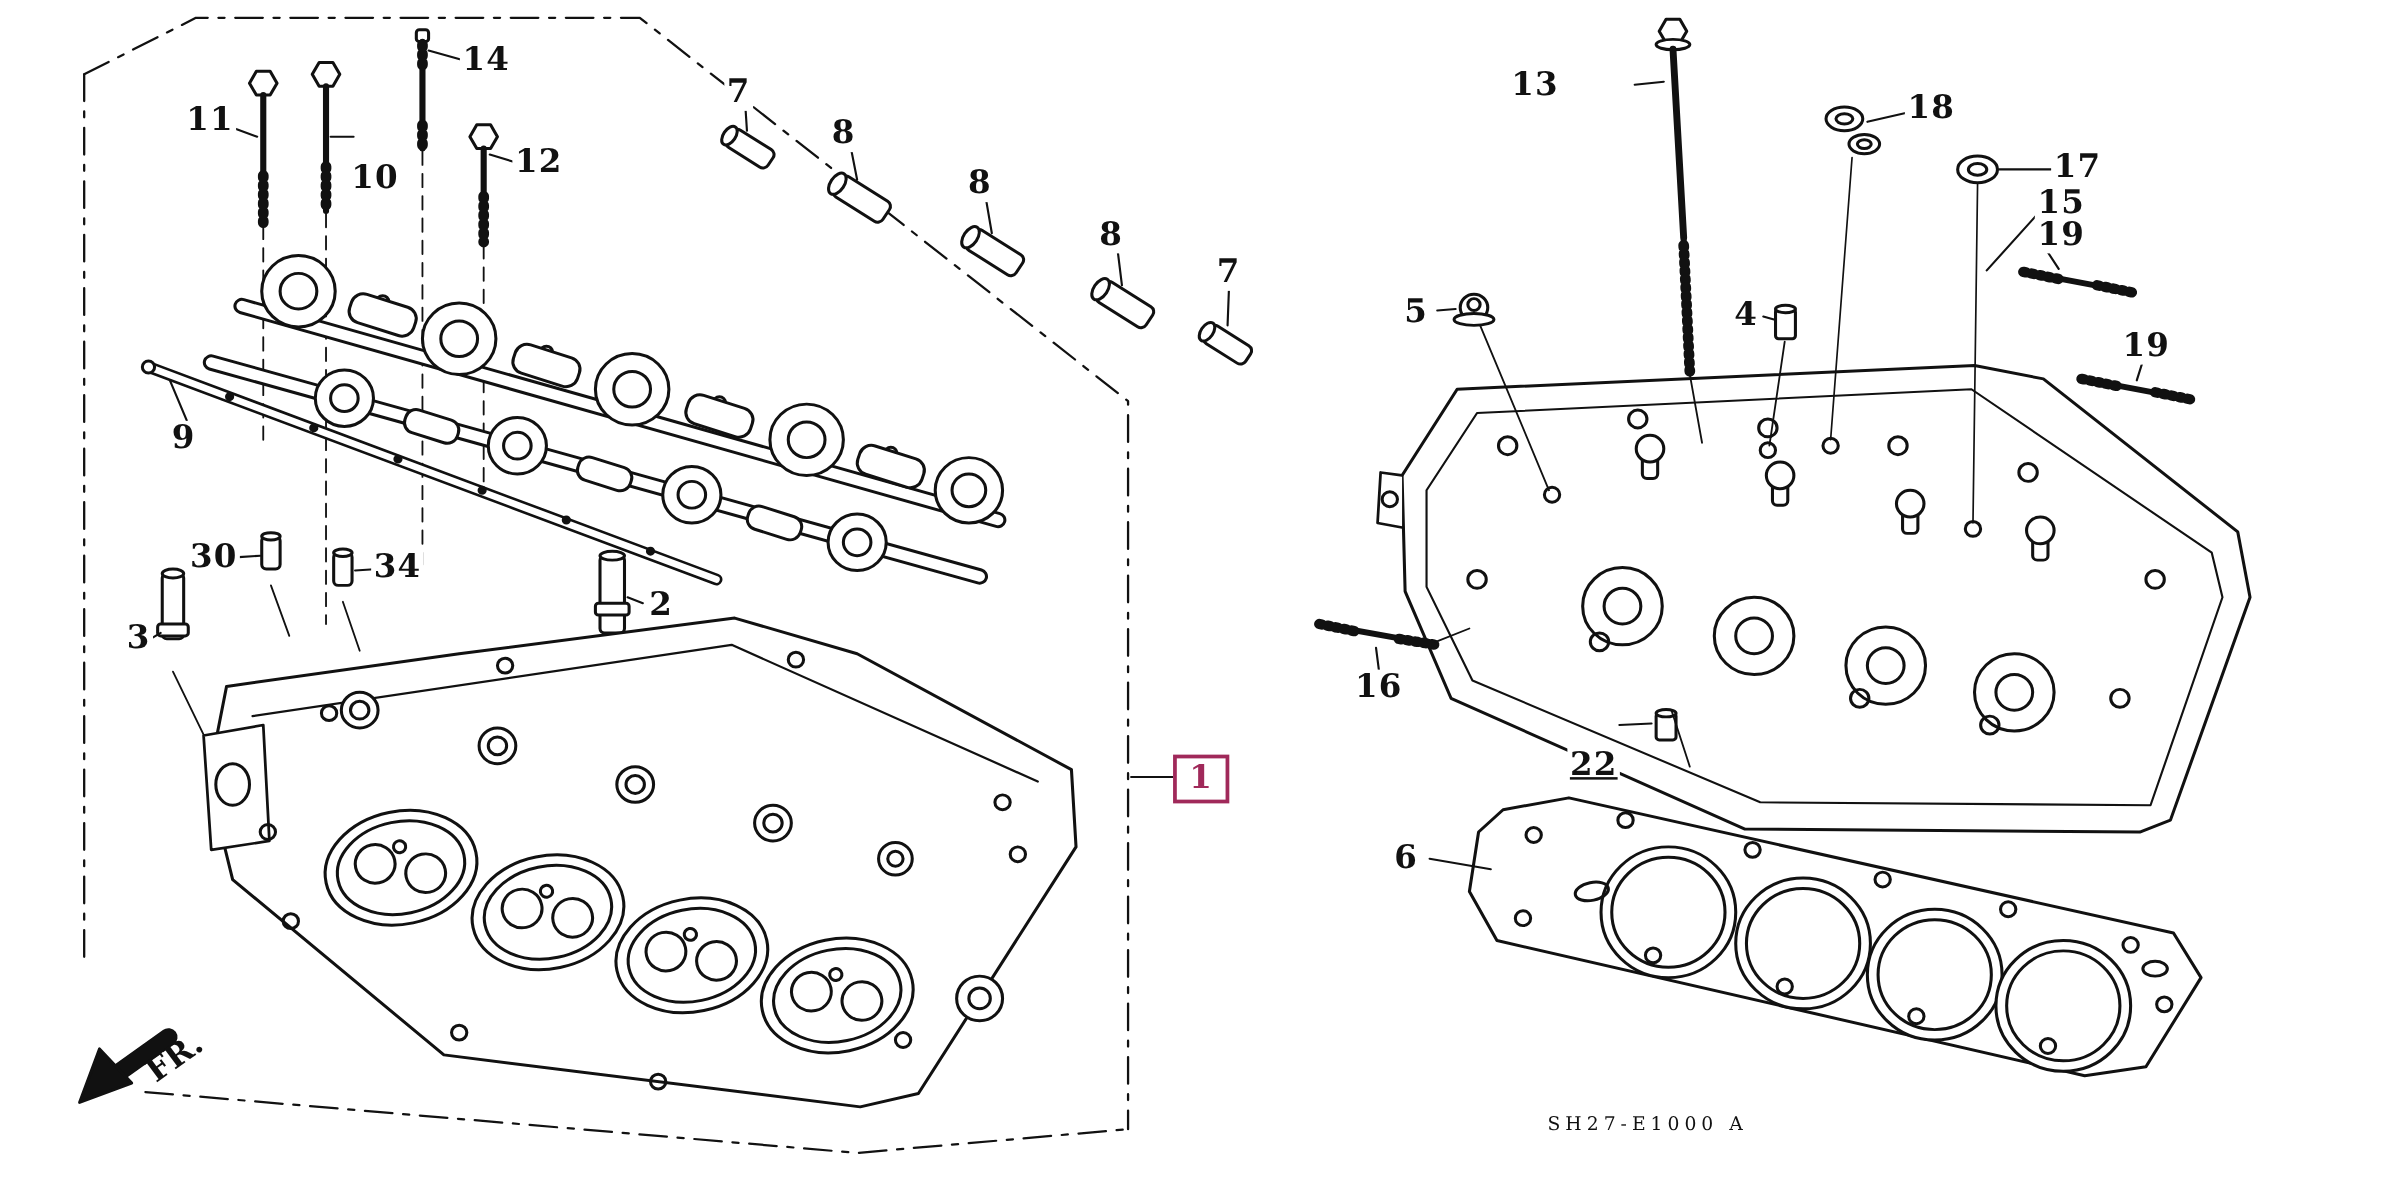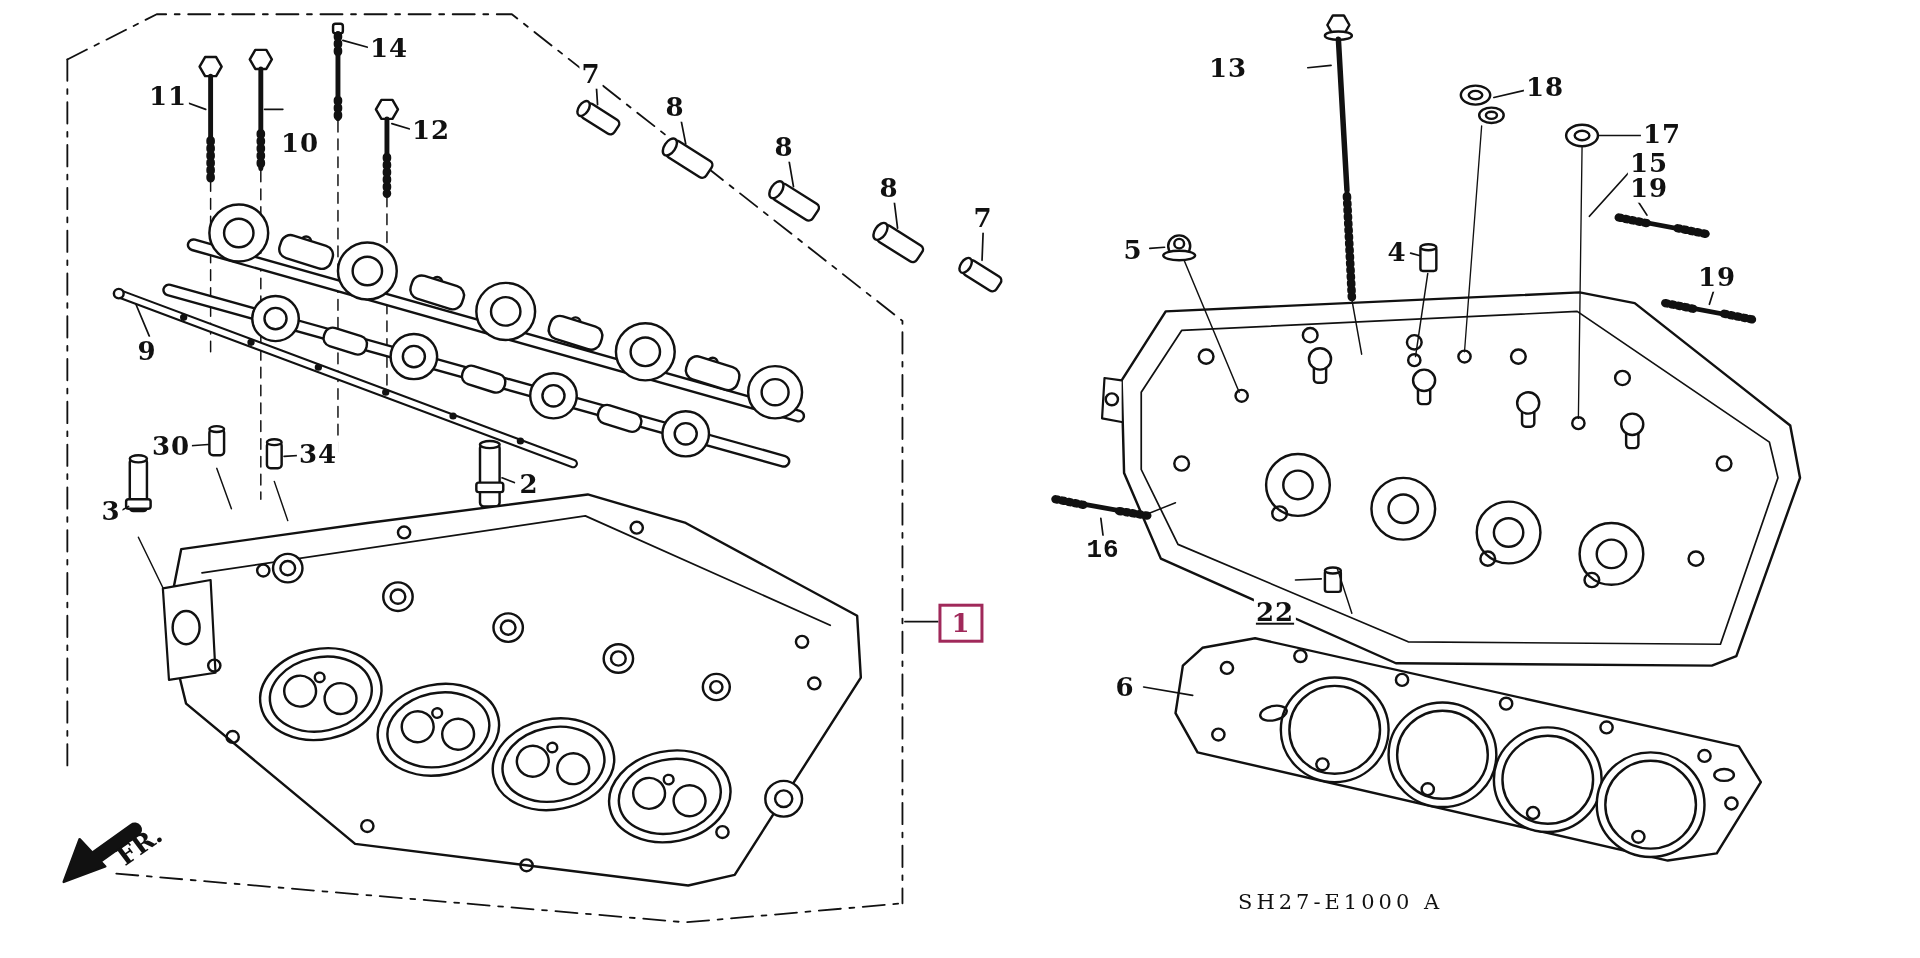--- a/index.html
+++ b/index.html
@@ -16,21 +16,21 @@
     color: #111; letter-spacing: 1px; cursor: pointer; user-select: none;
     background: #fff; padding: 0 2px; line-height: 1.1;
   }
   .callout.boxed {
     border: 3px solid var(--highlight, #A0295A);
     color: var(--highlight, #A0295A);
     font-weight: 700; padding: 2px 10px;
   }
   .diagram-code {
     position: absolute; left: 1238px; top: 890px;
-    font-family: "DejaVu Serif", serif; font-size: 21px; letter-spacing: 4px; color: #111;
+    font-family: "DejaVu Serif", serif; font-size: 15px; letter-spacing: 4px; color: #111;
   }
 </style>
 </head>
 <body>
 
 <div class="stage">
 
   <svg width="1920" height="958" viewBox="0 0 1920 958">
     <g transform="scale(1.2245 1.1886)" stroke="#111" fill="none" stroke-width="2" stroke-linejoin="round" stroke-linecap="round">
 
@@ -397,20 +397,20 @@
       <span class="callout" style="left: 111px; top: 511px;">3</span>
       <span class="callout boxed" style="left: 961px; top: 623px;">1</span>
       <span class="callout" style="left: 1228px; top: 68px;">13</span>
       <span class="callout" style="left: 1545px; top: 87px; text-align: center;">18</span>
       <span class="callout" style="left: 1662px; top: 134px;">17</span>
       <span class="callout" style="left: 1649px; top: 163px;">15</span>
       <span class="callout" style="left: 1649px; top: 188px;">19</span>
       <span class="callout" style="left: 1717px; top: 277px;">19</span>
       <span class="callout" style="left: 1133px; top: 250px;">5</span>
       <span class="callout" style="left: 1397px; top: 252px;">4</span>
-      <span class="callout" style="left: 1103px; top: 550px; font-family: Liberation Mono, monospace;">16</span>
+      <span class="callout" style="left: 1103px; top: 550px;">16</span>
       <span class="callout" style="left: 1275px; top: 612px; text-decoration: underline;">22</span>
       <span class="callout" style="left: 1125px; top: 687px;">6</span>
     </div>
 
   <div class="diagram-code">SH27-E1000 A</div>
 
 </div>
 
 </body></html>

